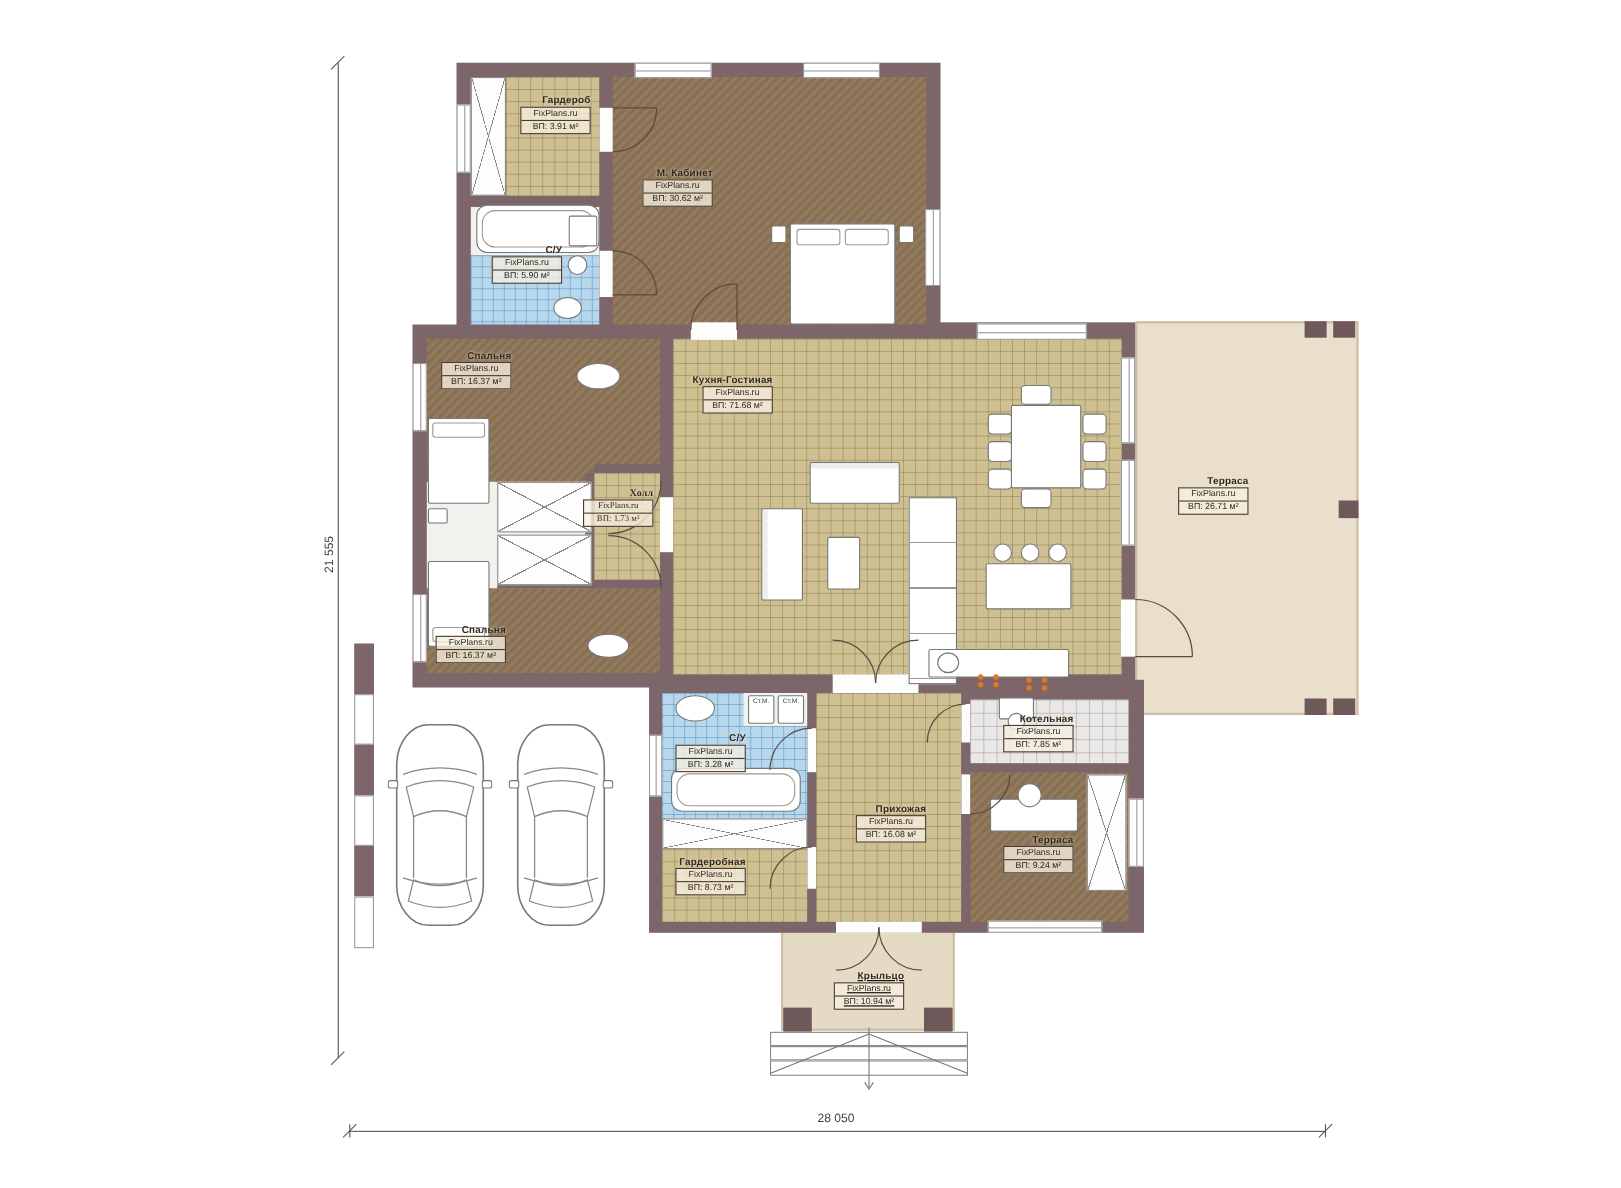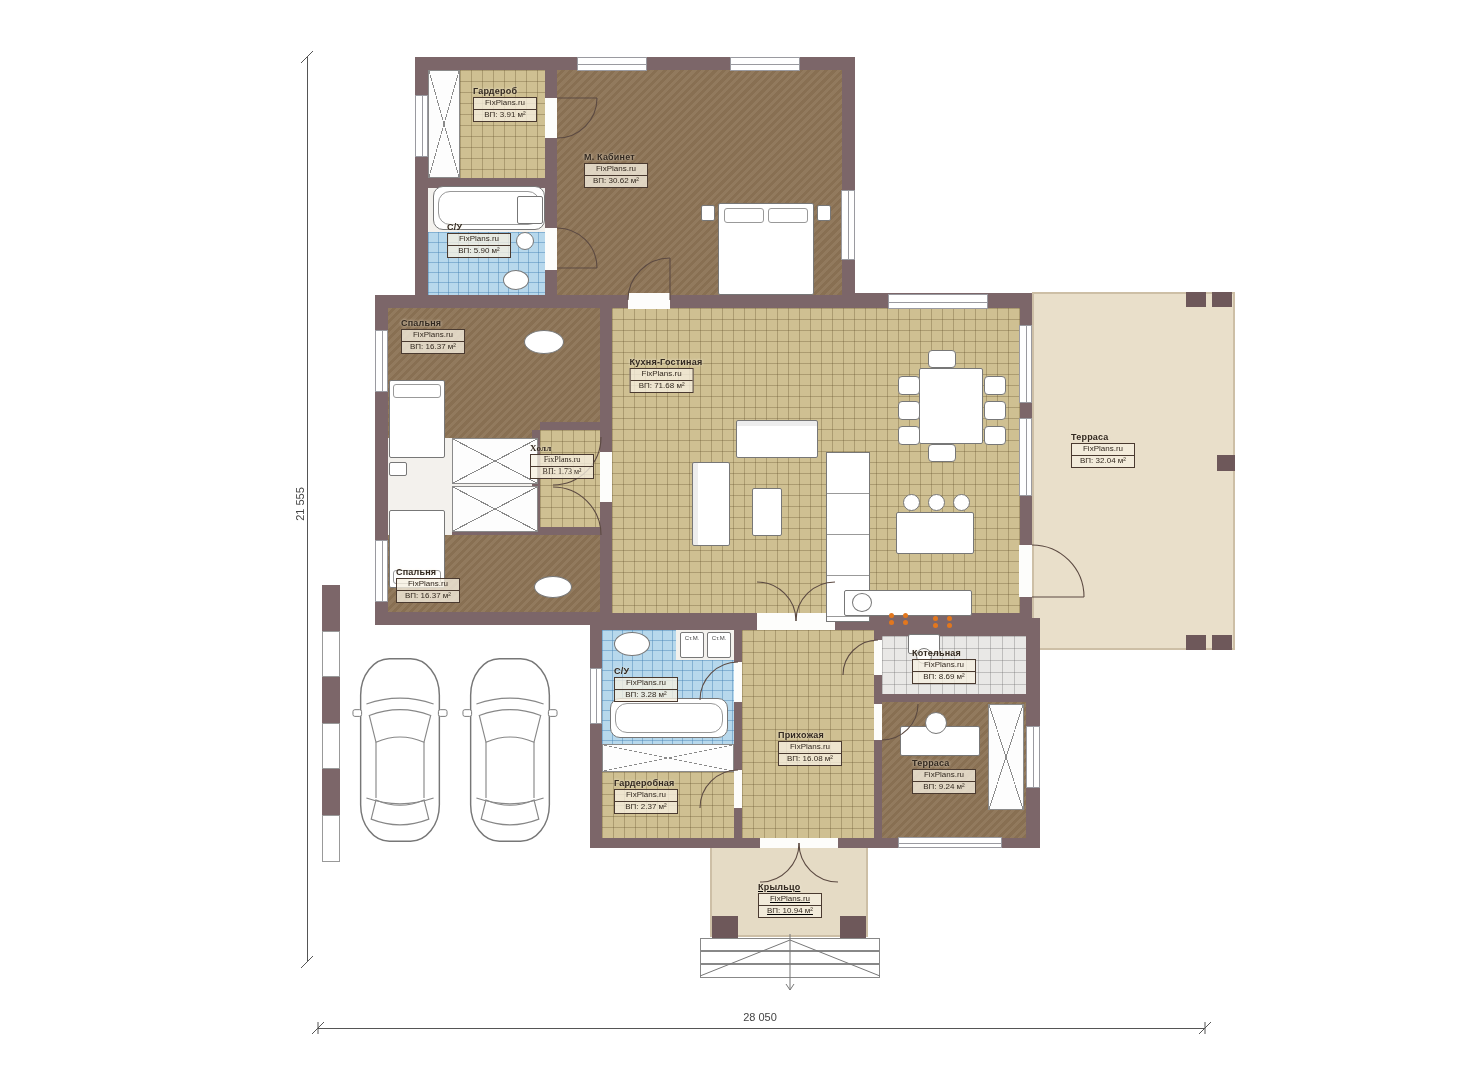--- a/index.html
+++ b/index.html
@@ -42,21 +42,21 @@
                      linear-gradient(to bottom right, transparent 49.3%, #8a8a8a 49.3% 50.7%, transparent 50.7%);}
   .tall{background-color:#fff;border:1px solid #777;
     background-image:repeating-linear-gradient(#fff 0 40px, #999 40px 41px);}
   .burn{display:grid;grid-template-columns:1fr 1fr;grid-template-rows:1fr 1fr;place-items:center;
         width:28px;height:14px;}
   .burn i{width:5px;height:5px;border-radius:50%;background:#e2771e;display:block;}
   .stool{width:17px;height:17px;border-radius:50%;background:#fff;border:1px solid #777;}
   .chair{width:22px;height:19px;background:#fff;border:1px solid #777;border-radius:4px;}
   .pillow{background:#fff;border:1px solid #999;border-radius:3px;}
   
-  .rlabel{position:absolute;display:flex;flex-direction:column;align-items:flex-start;z-index:60;
+  .rlabel{position:absolute;display:flex;flex-direction:column;align-items:flex-end;z-index:60;
           transform:translateX(-50%);pointer-events:none;}
   .rl-name{font-weight:700;font-size:9px;color:#32281f;letter-spacing:.2px;
            text-shadow:0 0 3px rgba(246,240,224,.9);white-space:nowrap;margin-bottom:1px;}
   .rl-box{background:rgba(246,240,224,.78);border:1px solid #4a3a30;font-size:8px;color:#32281f;
           text-align:center;min-width:62px;line-height:1.35;}
   .rl-brand{padding:0 4px;border-bottom:1px solid #4a3a30;}
   .rl-area{padding:0 4px;}
   .washer-lbl{font-size:6px;color:#444;text-align:center;line-height:1.1;padding-top:2px;display:block;}
   
   .dimline{background:#555;}
@@ -321,32 +321,32 @@
         <div class="rl-area">ВП: 16.37 м²</div>
       </div>
   </div>
   <div class="rlabel" style="left:562px;top:443px;font-family:Liberation Serif, serif;">
     <div class="rl-name">Холл</div>
     <div class="rl-box">
         <div class="rl-brand">FixPlans.ru</div>
         <div class="rl-area">ВП: 1.73 м²</div>
       </div>
   </div>
-  <div class="rlabel" style="left:666px;top:357px;">
+  <div class="rlabel" style="left:666px;top:340px;">
     <div class="rl-name">Кухня-Гостиная</div>
     <div class="rl-box">
         <div class="rl-brand">FixPlans.ru</div>
         <div class="rl-area">ВП: 71.68 м²</div>
       </div>
   </div>
   <div class="rlabel" style="left:1103px;top:432px;">
     <div class="rl-name">Терраса</div>
     <div class="rl-box">
         <div class="rl-brand">FixPlans.ru</div>
-        <div class="rl-area">ВП: 32.04 м²</div>
+        <div class="rl-area">ВП: 26.71 м²</div>
       </div>
   </div>
   <div class="rlabel" style="left:428px;top:567px;">
     <div class="rl-name">Спальня</div>
     <div class="rl-box">
         <div class="rl-brand">FixPlans.ru</div>
         <div class="rl-area">ВП: 16.37 м²</div>
       </div>
   </div>
   <div class="rlabel" style="left:646px;top:666px;">
@@ -360,35 +360,35 @@
     <div class="rl-name">Прихожая</div>
     <div class="rl-box">
         <div class="rl-brand">FixPlans.ru</div>
         <div class="rl-area">ВП: 16.08 м²</div>
       </div>
   </div>
   <div class="rlabel" style="left:944px;top:648px;">
     <div class="rl-name">Котельная</div>
     <div class="rl-box">
         <div class="rl-brand">FixPlans.ru</div>
-        <div class="rl-area">ВП: 8.69 м²</div>
+        <div class="rl-area">ВП: 7.85 м²</div>
       </div>
   </div>
   <div class="rlabel" style="left:944px;top:758px;">
     <div class="rl-name">Терраса</div>
     <div class="rl-box">
         <div class="rl-brand">FixPlans.ru</div>
         <div class="rl-area">ВП: 9.24 м²</div>
       </div>
   </div>
   <div class="rlabel" style="left:646px;top:778px;">
     <div class="rl-name">Гардеробная</div>
     <div class="rl-box">
         <div class="rl-brand">FixPlans.ru</div>
-        <div class="rl-area">ВП: 2.37 м²</div>
+        <div class="rl-area">ВП: 8.73 м²</div>
       </div>
   </div>
   <div class="rlabel" style="left:790px;top:882px;text-decoration:underline;">
     <div class="rl-name">Крыльцо</div>
     <div class="rl-box">
         <div class="rl-brand">FixPlans.ru</div>
         <div class="rl-area">ВП: 10.94 м²</div>
       </div>
   </div>
 

